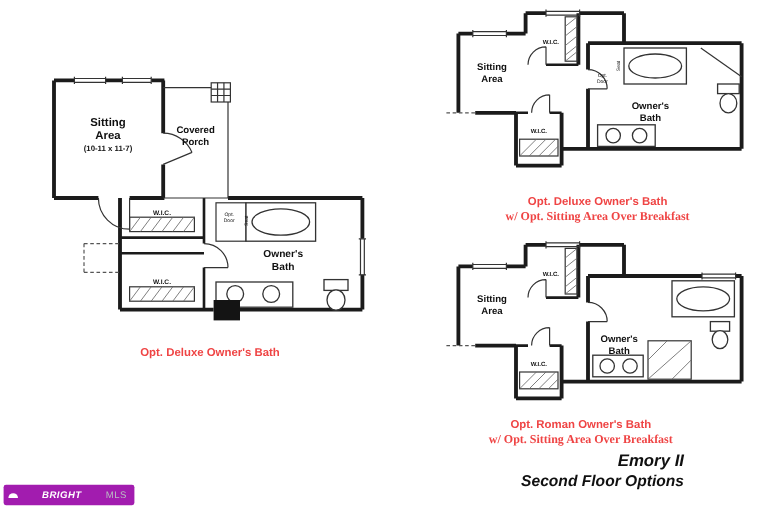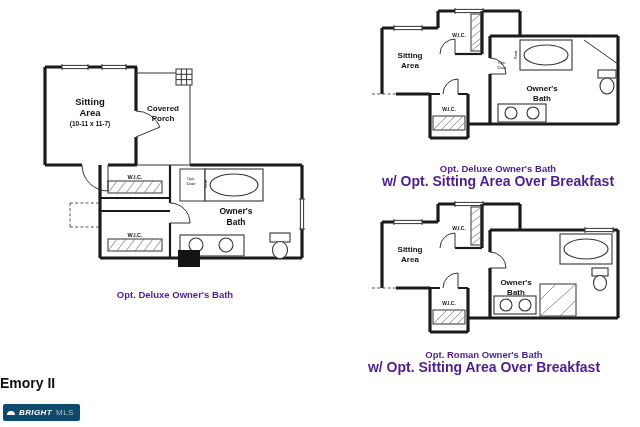--- a/index.html
+++ b/index.html
@@ -19,29 +19,29 @@
   
   .lbl{fill:#101010;text-anchor:middle;font-family:"Liberation Sans",sans-serif;font-weight:bold;}
   .s95{font-size:9.5px;}
   .s85{font-size:8.5px;}
   .s8{font-size:8px;}
   .s65{font-size:6.5px;}
   .s55{font-size:5.5px;}
   .s5{font-size:5px;}
   .s4{font-size:4.2px;font-weight:normal;}
   
-  .caption{position:absolute;text-align:center;font-weight:bold;color:#4c1d95;}
+  .caption{position:absolute;text-align:center;font-weight:bold;color:#ef4444;}
   .caption .l1{font-size:9.5px;line-height:12px;}
-  .caption .l2{font-size:14px;line-height:12px;}
-  .title-line{position:absolute;left:0;width:570px;text-align:left;font-weight:bold;color:#101010;}
+  .caption .l2{font-size:10px;line-height:12px;font-family:Liberation Serif, serif;}
+  .title-line{position:absolute;left:0;width:570px;text-align:right;font-weight:bold;color:#101010;font-style:italic;}
   .title-main{top:375px;font-size:14px;}
   .title-sub{top:393px;font-size:13px;}
   
-  .wm{position:absolute;left:3px;top:404px;display:flex;align-items:center;gap:4px;
-      background:#0c4a6e;border-radius:2px;padding:2px 6px 2px 4px;height:13px;}
+  .wm{position:absolute;left:3px;top:404px;display:flex;align-items:center;gap:20px;
+      background:#a21caf;border-radius:2px;padding:2px 6px 2px 4px;height:13px;}
   .wm-sun{width:8px;height:4px;background:#ffffff;border-radius:8px 8px 0 0;}
   .wm-brand{color:#ffffff;font-size:8px;font-weight:bold;font-style:italic;letter-spacing:.4px;}
   .wm-suffix{color:#b9bdc2;font-size:8px;font-weight:normal;letter-spacing:.4px;}
 </style>
 </head>
 <body>
 
 <div class="sheet">
 
   <svg class="plan" style="left:30px;top:53px;" width="290" height="230" viewBox="0 0 290 230">
@@ -260,20 +260,21 @@
   <div class="caption" style="left:370px;top:163px;width:256px;">
     <div class="l1">Opt. Deluxe Owner's Bath</div>
     <div class="l2">w/ Opt. Sitting Area Over Breakfast</div>
   </div>
   <div class="caption" style="left:356px;top:349px;width:256px;">
     <div class="l1">Opt. Roman Owner's Bath</div>
     <div class="l2">w/ Opt. Sitting Area Over Breakfast</div>
   </div>
 
   <div class="title-line title-main">Emory II</div>
+  <div class="title-line title-sub">Second Floor Options</div>
 
   <div class="wm">
     <span class="wm-sun"></span>
     <span class="wm-brand">BRIGHT</span>
     <span class="wm-suffix">MLS</span>
   </div>
 
 </div>
 
 </body></html>

